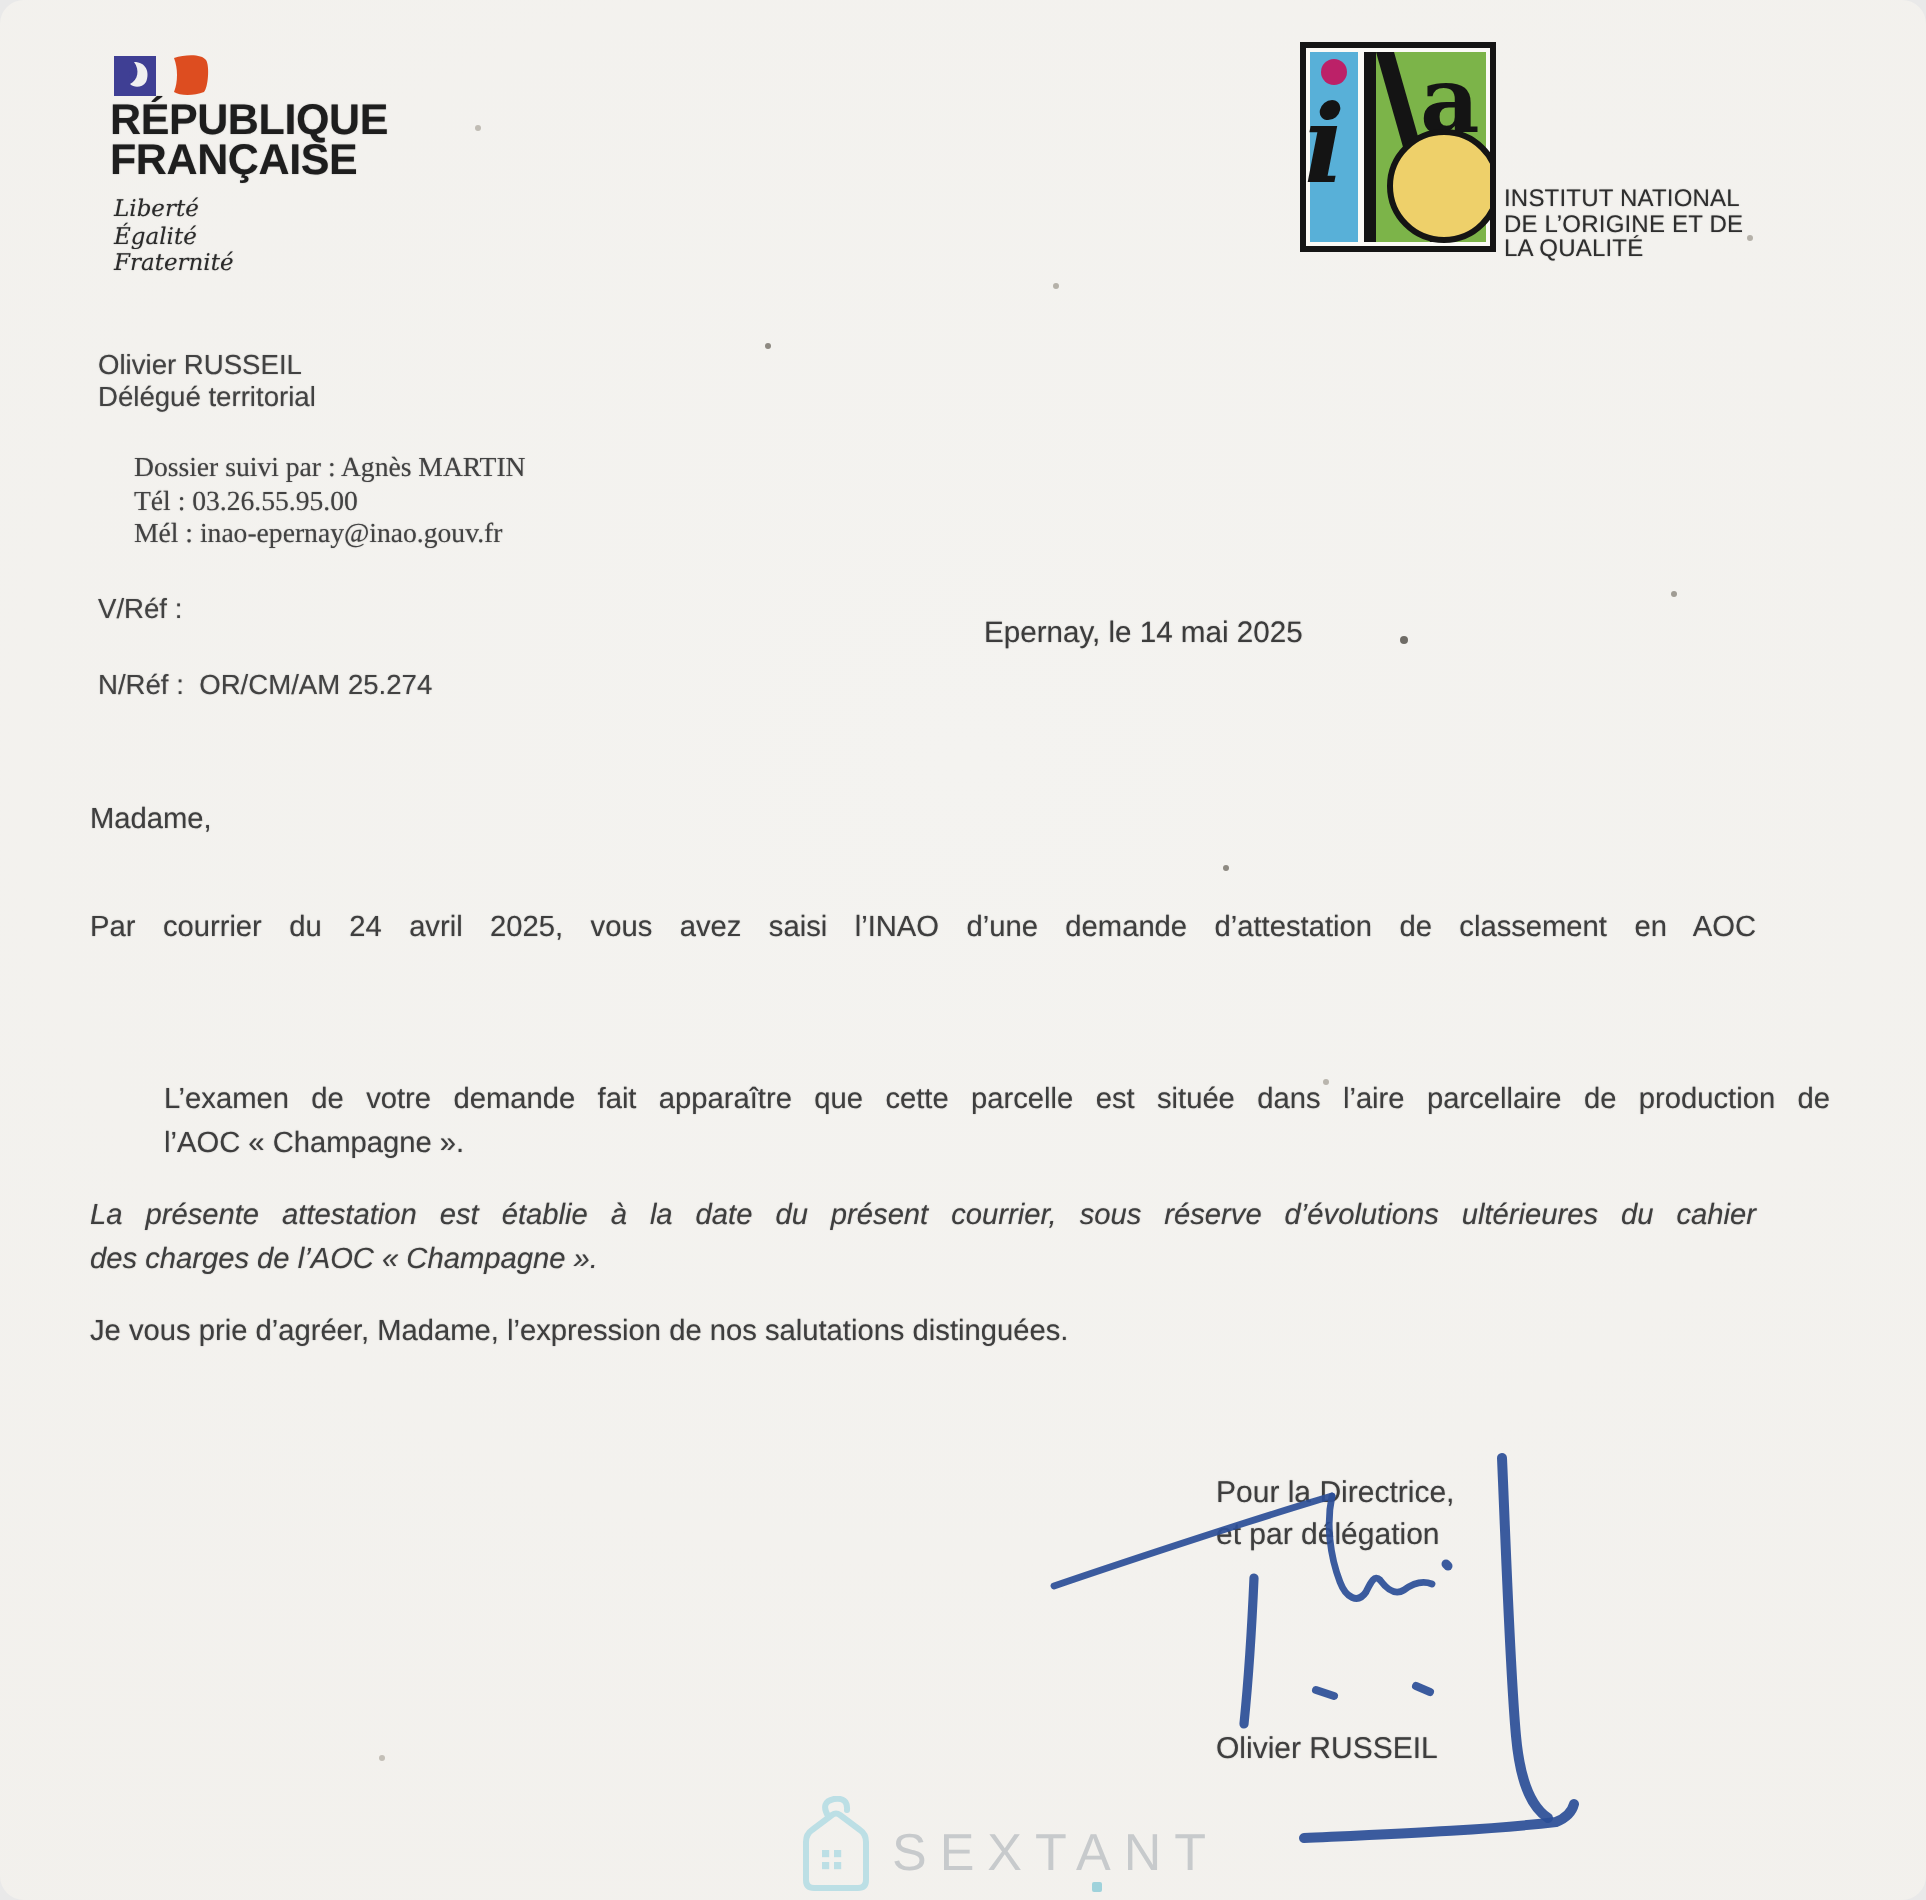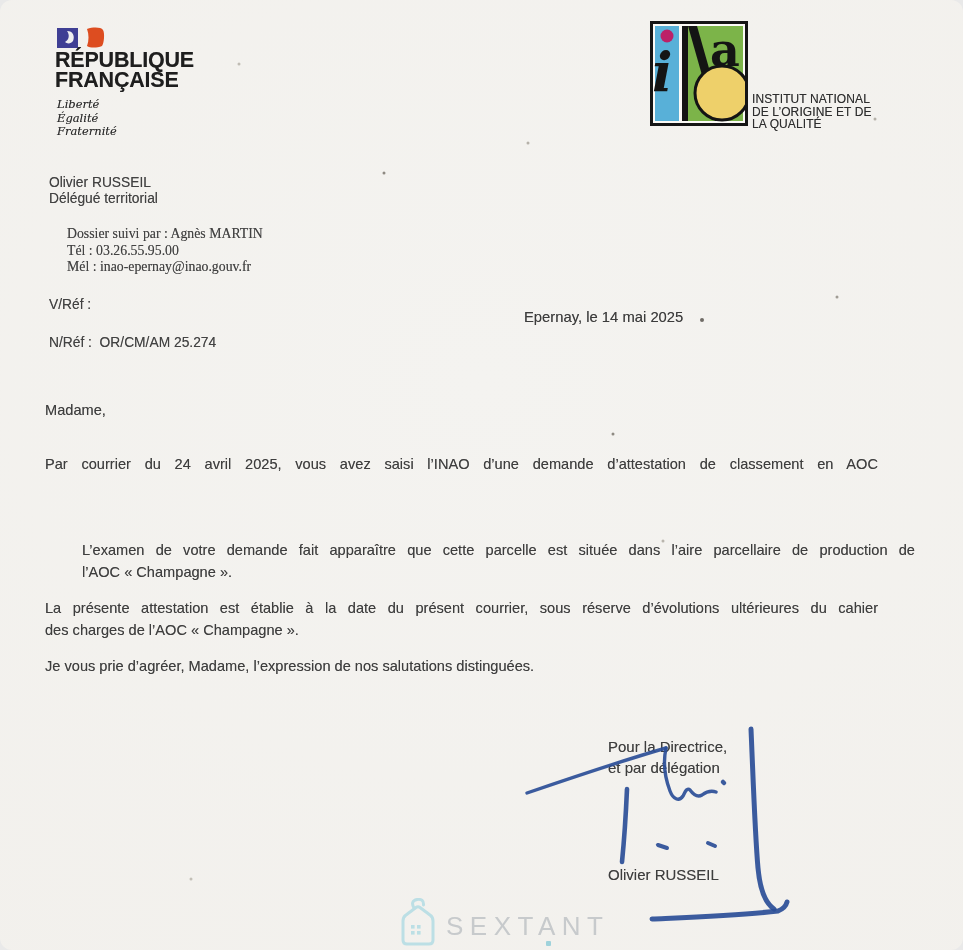--- a/index.html
+++ b/index.html
@@ -20,26 +20,26 @@
 
   
   .inao-logo { left:650px; top:21px; }
   .inao-caption { left:752px; top:93px; font-size:12px; line-height:12.6px; color:#2e2e2e; letter-spacing:0.1px; }
 
   
   .sender { left:49px; top:175px; font-size:13.8px; line-height:15.5px; color:#424242; }
   .dossier { left:67px; top:226px; font-size:13.8px; line-height:16.5px; color:#424242;font-family:Liberation Serif, serif; }
   .refs-v { left:49px; top:297px; font-size:13.8px; color:#424242; }
   .refs-n { left:49px; top:335px; font-size:13.8px; color:#424242; }
-  .dateline { left:492px; top:309px; font-size:14.8px; color:#3c3c3c;margin-left:32px; }
+  .dateline { left:492px; top:309px; font-size:14.8px; color:#3c3c3c; }
 
   
   .salutation { left:45px; top:402px; font-size:14.6px; color:#3e3e3e; }
   .para { left:45px; width:833px; font-size:14.6px; line-height:21.8px; color:#3e3e3e; }
-  .p1 { top:454px; } .p2 { top:540px;margin-left:37px; } .p3 { top:598px; } .p4 { top:656px; }
+  .p1 { top:454px; } .p2 { top:540px;margin-left:37px; } .p3 { top:598px;font-style:italic; } .p4 { top:656px; }
   .just { text-align:justify; text-align-last:justify; }
 
   
   .sig-role { left:608px; top:737px; font-size:15px; line-height:20.5px; color:#3e3e3e; }
   .sig-svg { left:500px; top:713px; }
   .sig-name { left:608px; top:866px; font-size:15px; color:#3e3e3e; }
 
   
   .wm-icon { left:397px; top:898px; }
   .wm-text { left:430px; top:911px; font-size:26px; letter-spacing:6.5px; color:#c7cacc; font-weight:normal;margin-left:16px; }

